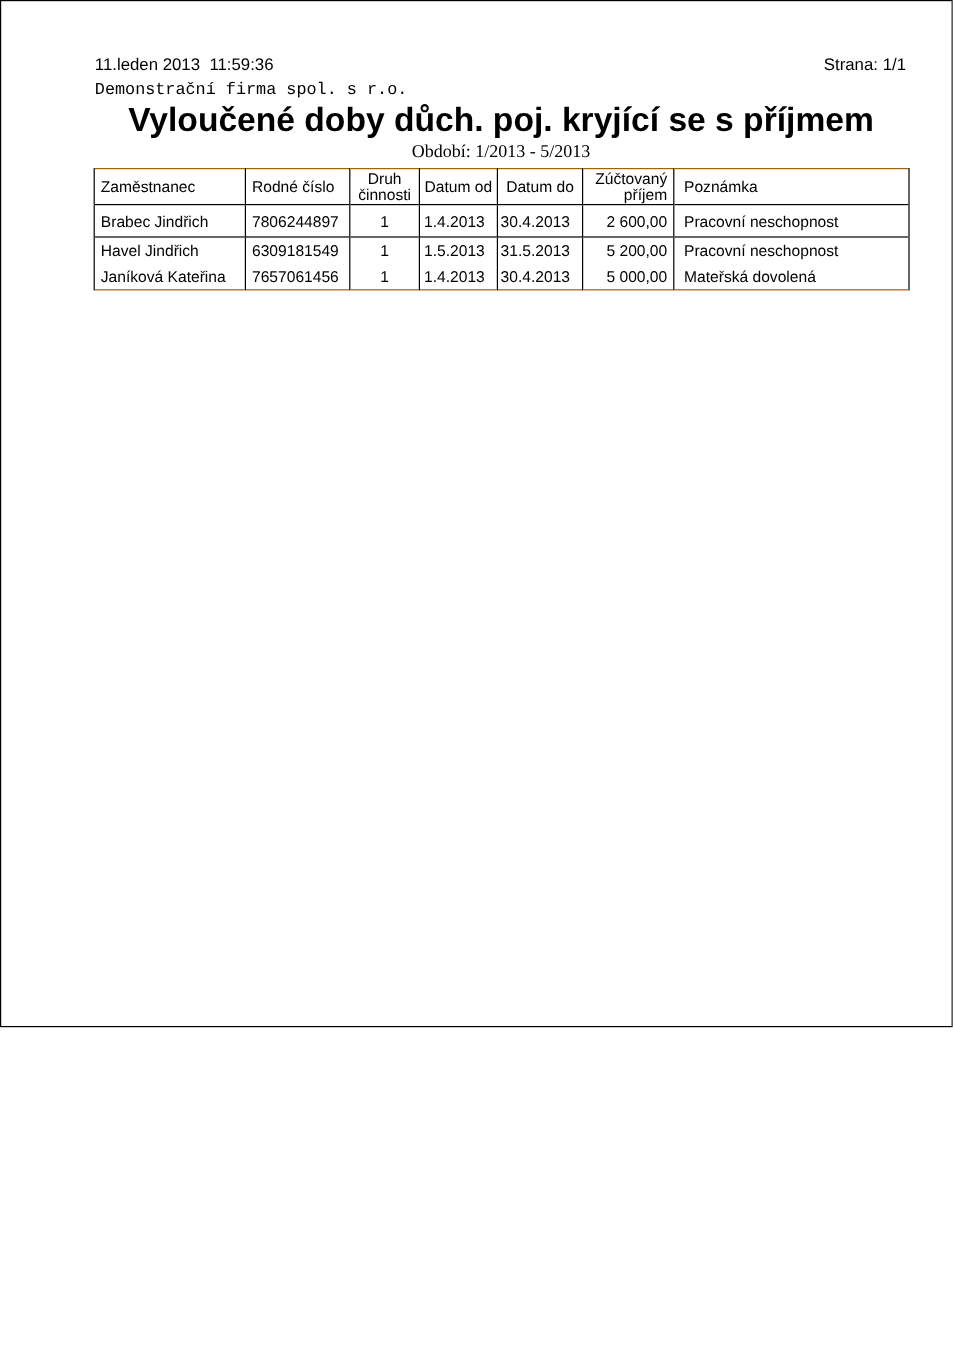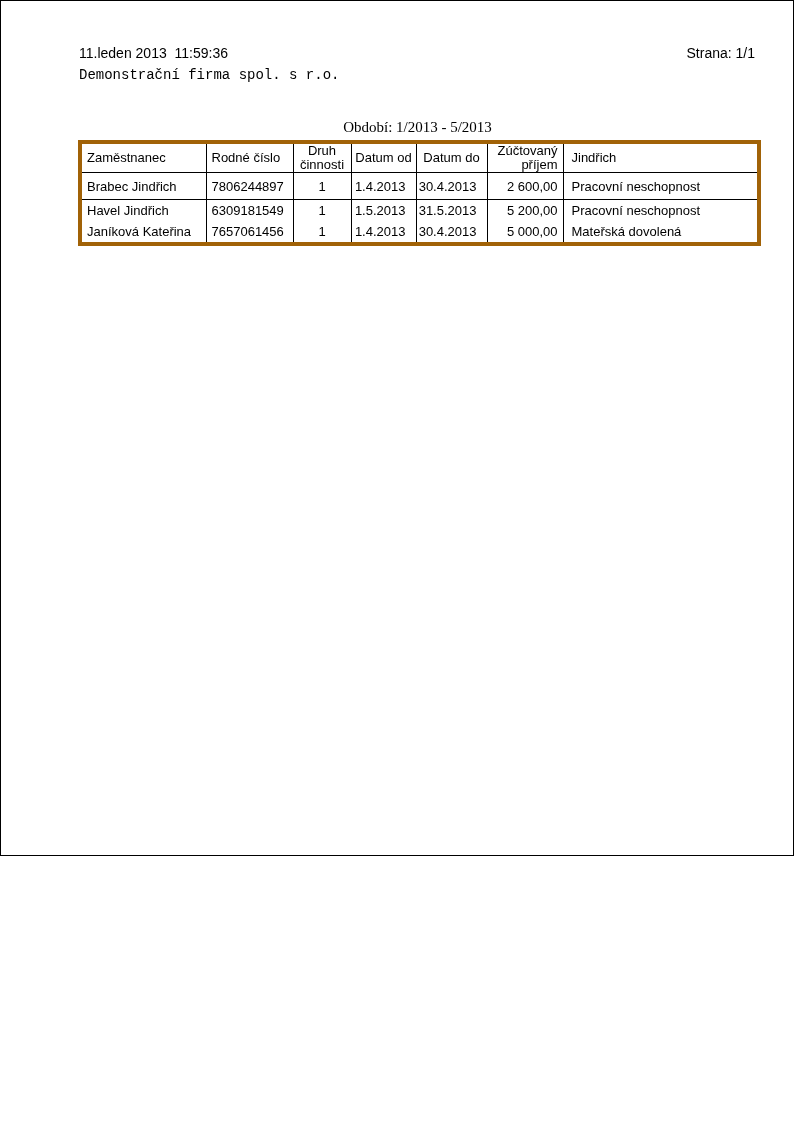--- a/index.html
+++ b/index.html
@@ -63,21 +63,21 @@
     line-height: 18px;
     white-space: pre;
     font-family: Liberation Serif, serif;
   }
   table.report {
     position: absolute;
     left: 77px;
     top: 139px;
     border-collapse: collapse;
     table-layout: fixed;
-    border: 4px solid #a16207;
+    border: 1px solid #a16207;
     font-size: 13px;
   }
   table.report th, table.report td {
     border-left: 1px solid #000000;
     border-right: 1px solid #000000;
     font-weight: normal;
     vertical-align: middle;
     overflow: hidden;
     white-space: pre-wrap;
   }
@@ -95,41 +95,42 @@
   .col5 { text-align: right; padding-right: 5px; }
   .col6 { text-align: left;  padding-left: 8px; padding-right: 2px; }
 </style>
 </head>
 <body>
 
 <div class="page">
   <div class="datetime">11.leden 2013  11:59:36</div>
   <div class="strana">Strana: 1/1</div>
   <div class="company">Demonstrační firma spol. s r.o.</div>
+  <div class="title">Vyloučené doby důch. poj. kryjící se s příjmem</div>
   <div class="period">Období: 1/2013 - 5/2013</div>
 
   <table class="report">
     <colgroup id="report-cols">
         <col style="width: 126px;">
         <col style="width: 87px;">
         <col style="width: 58px;">
         <col style="width: 65px;">
         <col style="width: 71px;">
         <col style="width: 76px;">
         <col style="width: 196px;">
       </colgroup>
     <thead>
       <tr id="head-row">
           <th class="col0">Zaměstnanec</th>
           <th class="col1">Rodné číslo</th>
           <th class="col2">Druh činnosti</th>
           <th class="col3">Datum od</th>
           <th class="col4">Datum do</th>
           <th class="col5">Zúčtovaný příjem</th>
-          <th class="col6">Jindřich</th>
+          <th class="col6">Poznámka</th>
         </tr>
     </thead>
     <tbody id="body-rows">
         <tr>
           <td class="col0">Brabec Jindřich</td>
           <td class="col1">7806244897</td>
           <td class="col2">1</td>
           <td class="col3">1.4.2013</td>
           <td class="col4">30.4.2013</td>
           <td class="col5">2 600,00</td>

